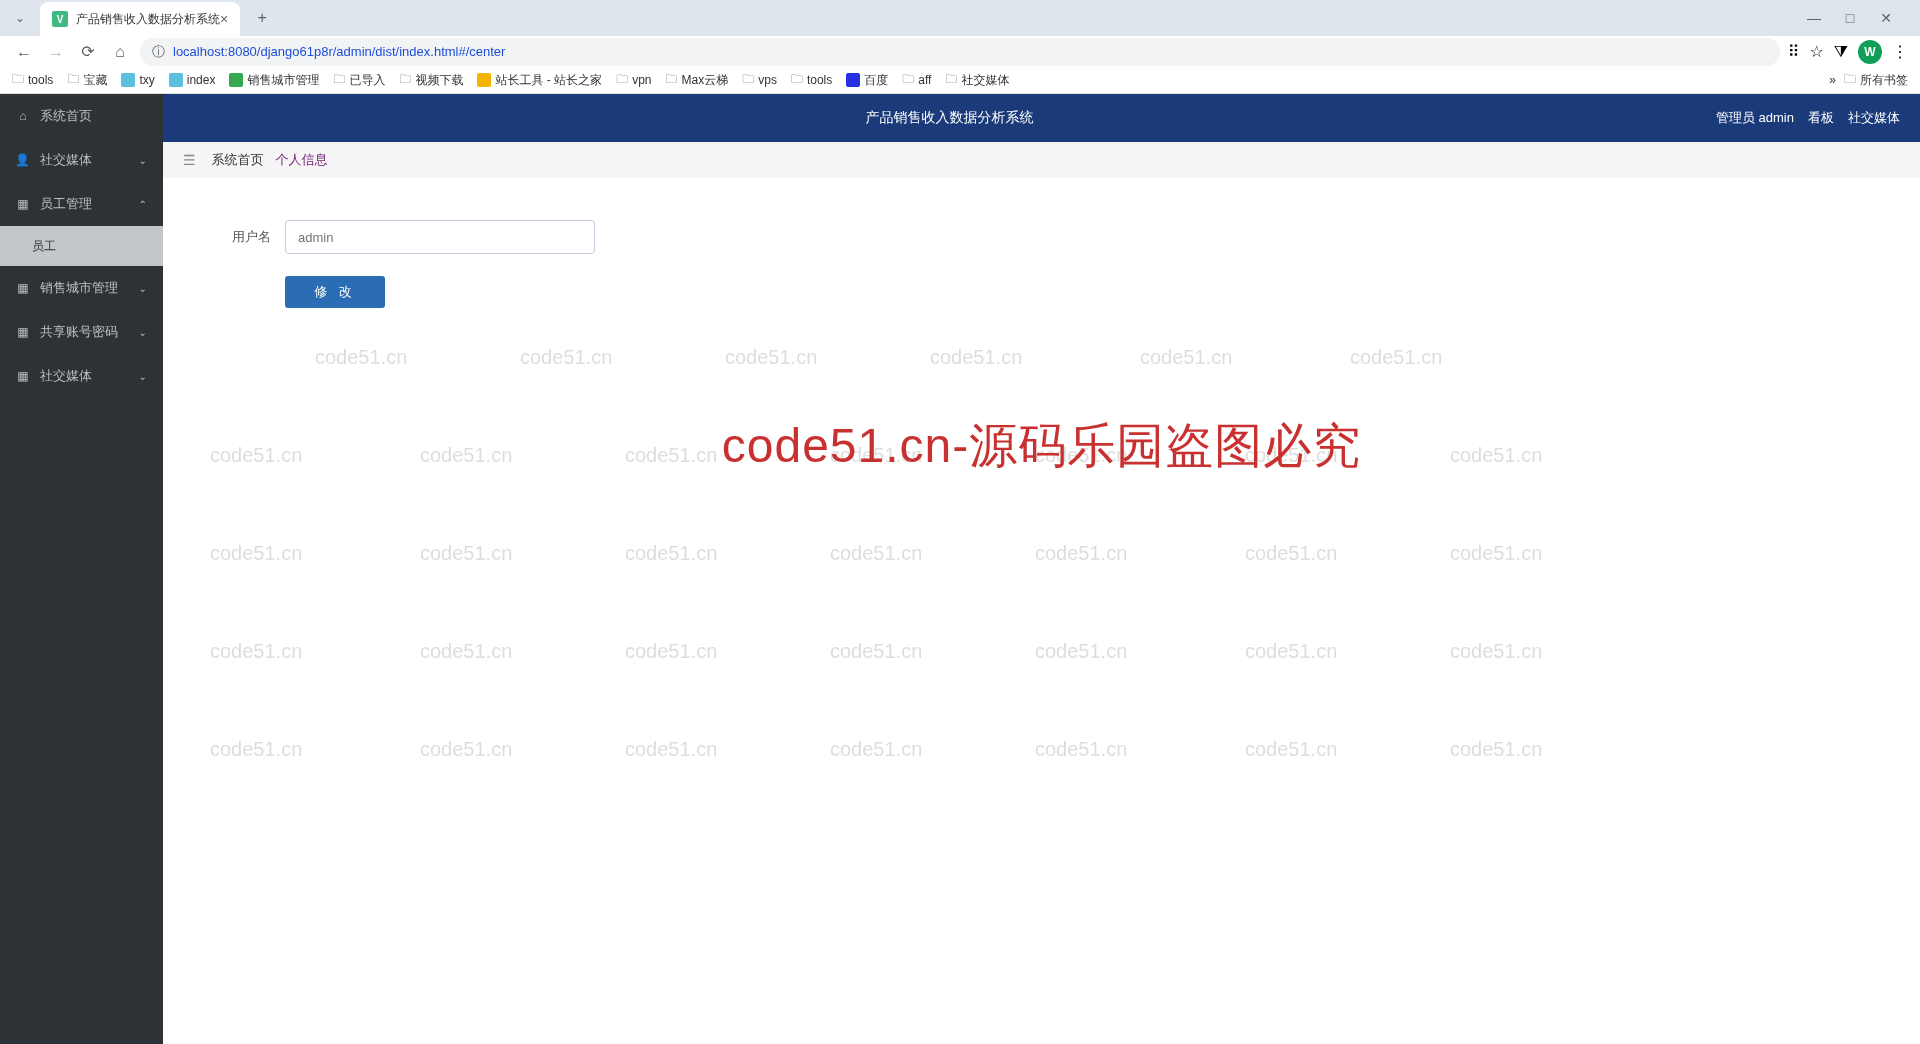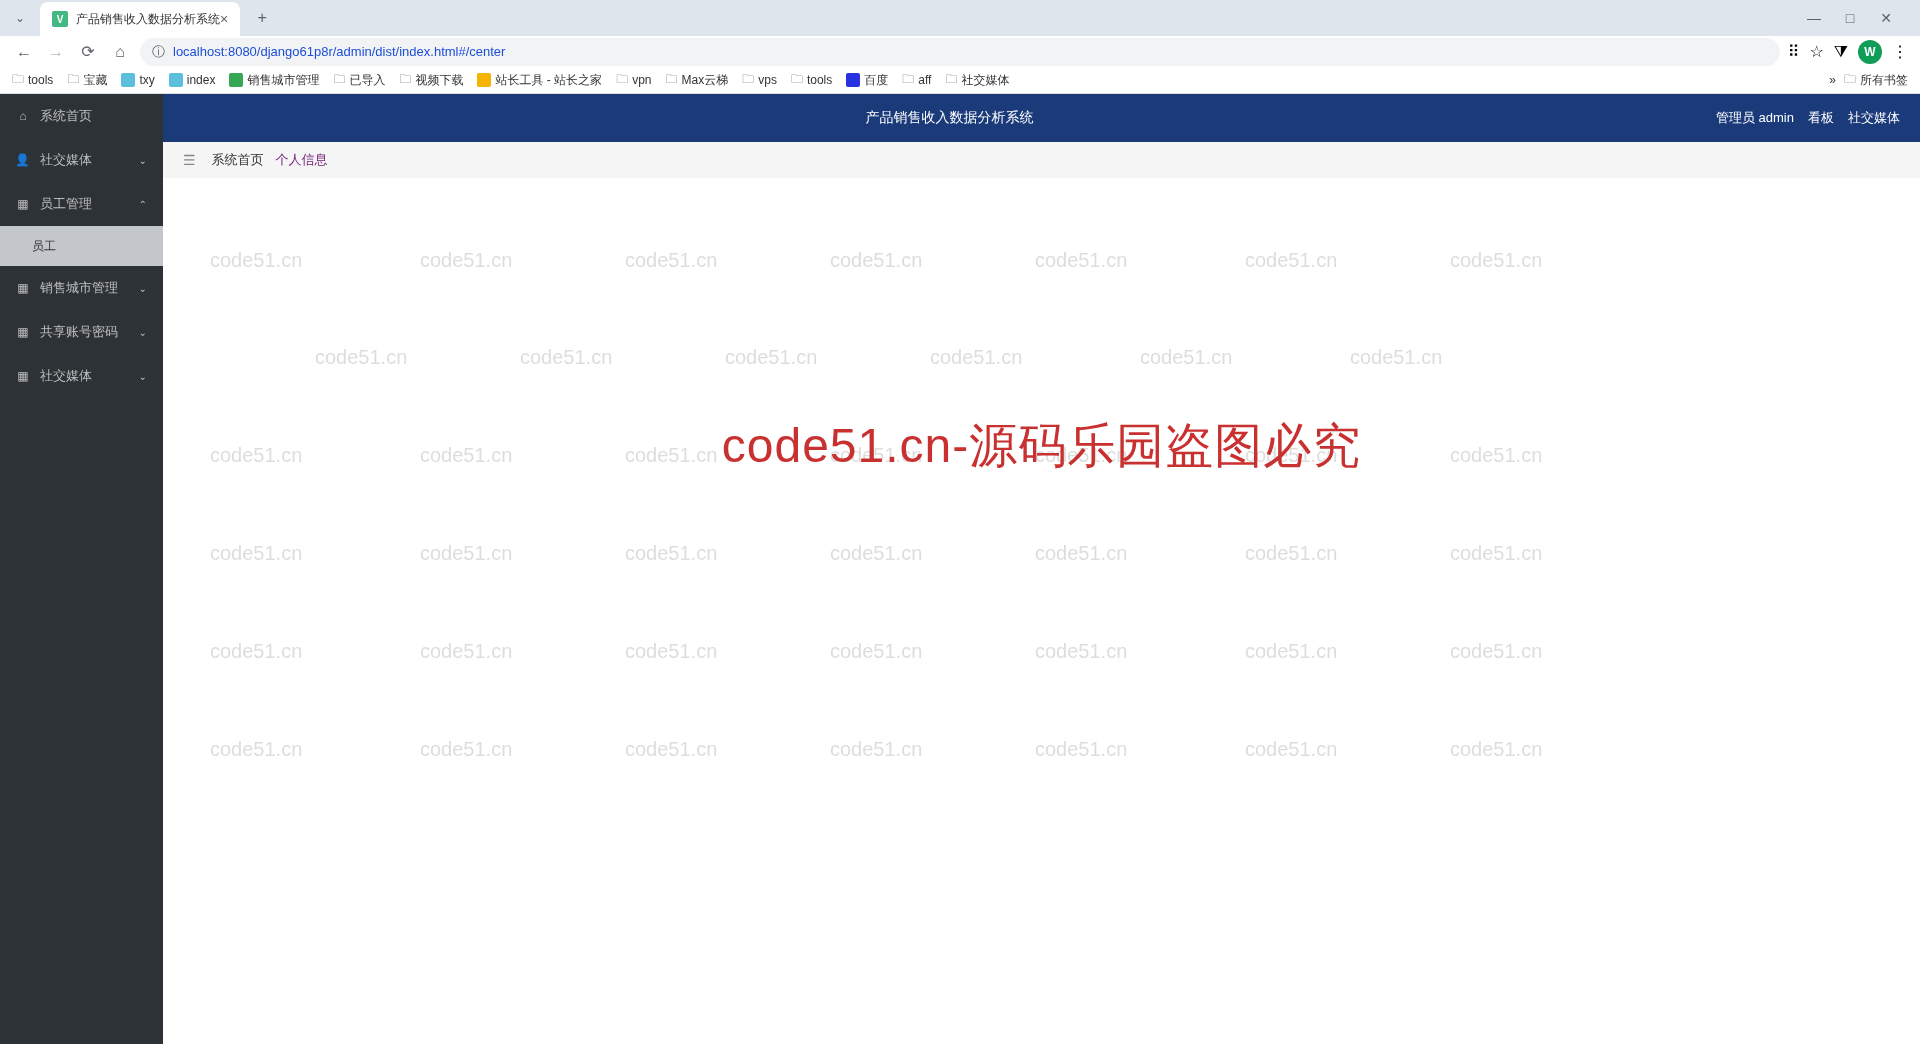--- a/index.html
+++ b/index.html
@@ -269,16 +269,23 @@
         <span>社交媒体</span>
       </div>
     </div>
 
     <div class="breadcrumb">
       <span class="bc-hamburger">☰</span>
       <span class="bc-current">系统首页</span>
       <span class="bc-link">个人信息</span>
     </div>
 
+    <div class="content">
+      <div class="form-row">
+        <span class="form-label">用户名</span>
+        <input class="form-input" placeholder="admin" style="">
+      </div>
+      <button class="btn-primary">修 改</button>
+    </div>
 
     <div class="big-watermark">code51.cn-源码乐园盗图必究</div>
   </div>
 </div>
 
 </body></html>

